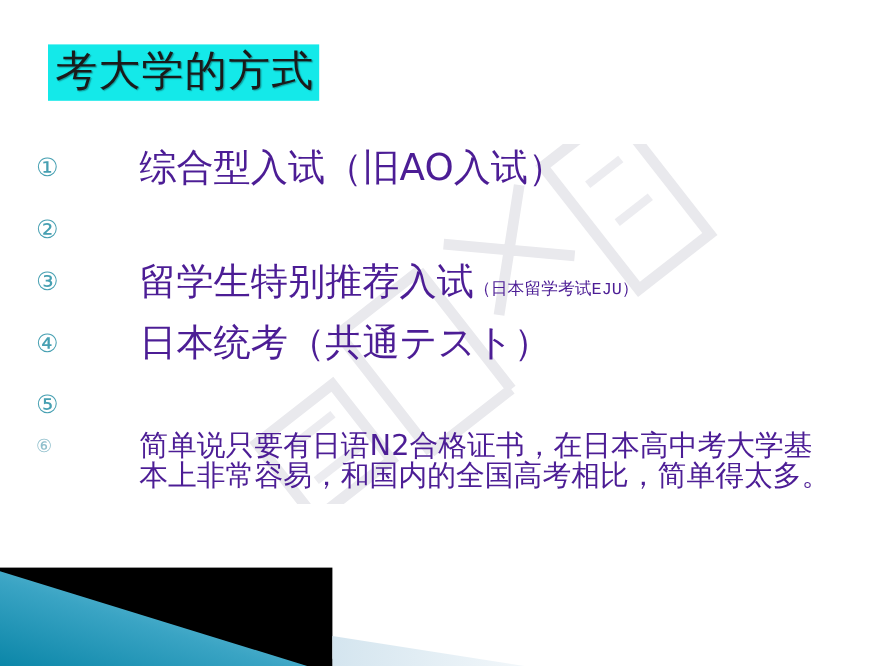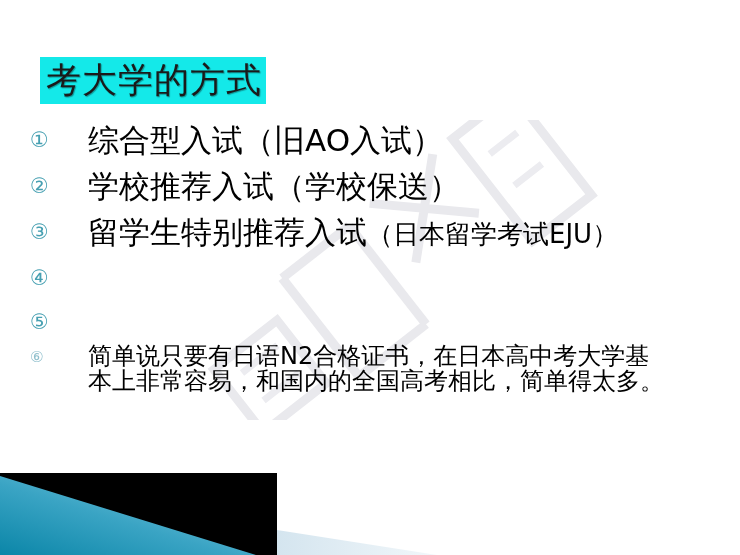--- a/index.html
+++ b/index.html
@@ -27,21 +27,21 @@
     height: 300px;
     pointer-events: none;
     z-index: 1;
   }
   .watermark svg { display:block; width:100%; height:100%; }
 
   
   .title-wrap {
     position: absolute;
     left: 40px;
-    top: 57px;
+    top: 37px;
     z-index: 3;
   }
   .title-text {
     display: inline-block;
     background: #14E9E9;
     color: #1a1a1a;
     font-size: 35px;
     line-height: 47px;
     letter-spacing: 1px;
     padding: 0px 4px 0px 6px;
@@ -67,27 +67,29 @@
   .marker {
     flex: 0 0 auto;
     width: 58px;
     color: #47A0B2;
     font-size: 21px;
     line-height: 44px;
     text-align: left;
   }
   .body {
     flex: 1 1 auto;
-    color: #000000;
+    color: #4c1d95;
     font-size: 31px;
     line-height: 44px;
     white-space: nowrap;
+    margin-left: 28px;
   }
   .body .small {
-    font-size: 26px;
+    font-size: 14px;
+    font-family: Liberation Mono, monospace;
   }
 
   
   .row.note { padding-left: 30px; }
   .row.note .marker {
     color: #8FBFCC;
     font-size: 15px;
     line-height: 26px;
   }
   .row.note .body {
@@ -135,30 +137,30 @@
 
   <div class="list">
 
     <div class="row">
       <span class="marker">①</span>
       <span class="body"><span>综合型入试（旧AO入试）</span><span class="small"></span></span>
     </div>
 
     <div class="row">
       <span class="marker">②</span>
-      <span class="body"><span>学校推荐入试（学校保送）</span><span class="small"></span></span>
     </div>
 
     <div class="row">
       <span class="marker">③</span>
       <span class="body"><span>留学生特别推荐入试</span><span class="small">（日本留学考试EJU）</span></span>
     </div>
 
     <div class="row">
       <span class="marker">④</span>
+      <span class="body"><span>日本统考（共通テスト）</span><span class="small"></span></span>
     </div>
 
     <div class="row">
       <span class="marker">⑤</span>
     </div>
 
     <div class="row note">
       <span class="marker">⑥</span>
       <span class="body">简单说只要有日语N2合格证书，在日本高中考大学基本上非常容易，和国内的全国高考相比，简单得太多。</span>
     </div>

